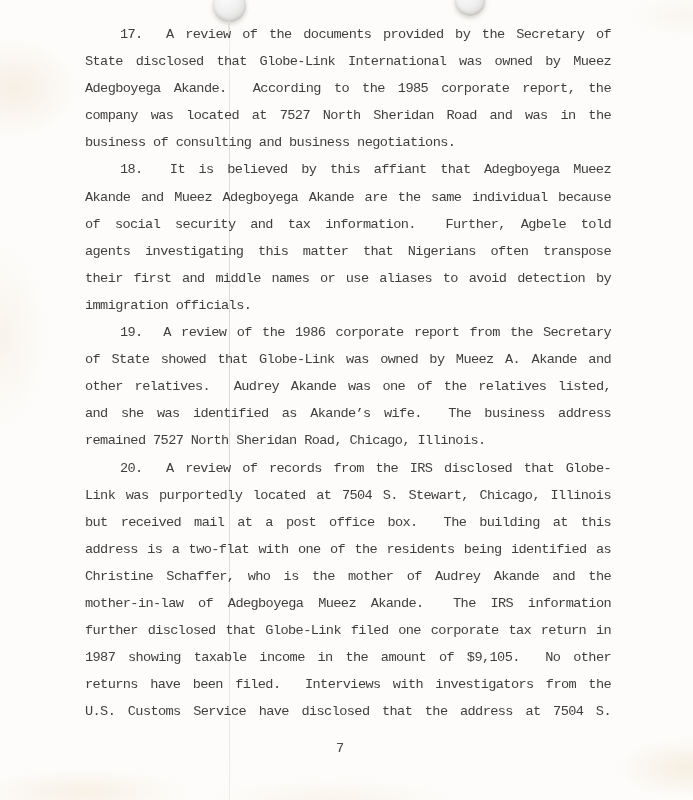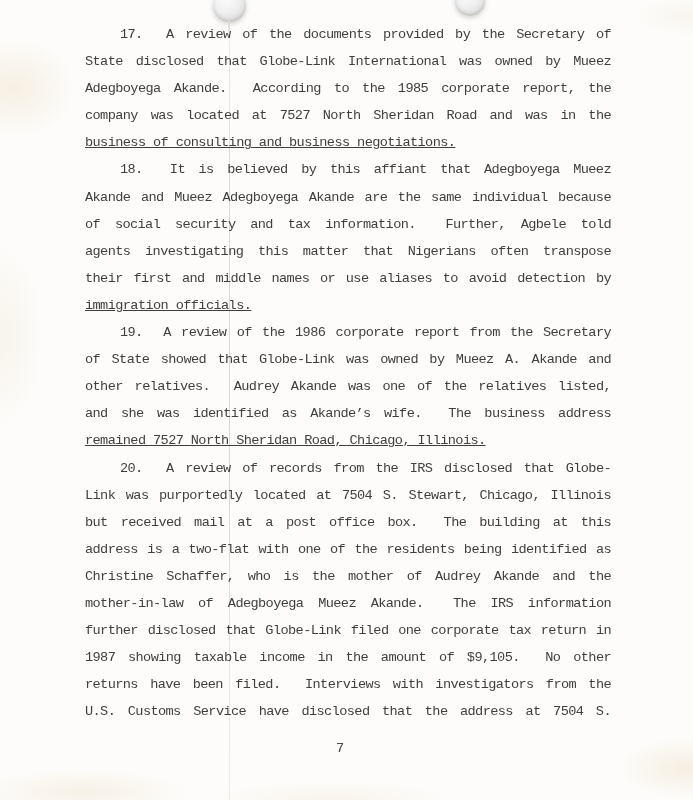--- a/index.html
+++ b/index.html
@@ -73,21 +73,21 @@
     white-space: pre-wrap;
   }
   .paragraph { margin: 0; }
   .line {
     height: 27.1px;
     overflow: hidden;
     text-align: justify;
     text-align-last: justify;
   }
   .line.first { padding-left: 35px; }
-  .line.flush { text-align-last: left; text-decoration: underline; }
+  .line.flush { text-align-last: left; }
   .page-number {
     position: absolute;
     top: 741px;
     left: 0;
     width: 680px;
     text-align: center;
     font-size: 13.6px;
     color: #4a4a4a;
   }
 </style>

